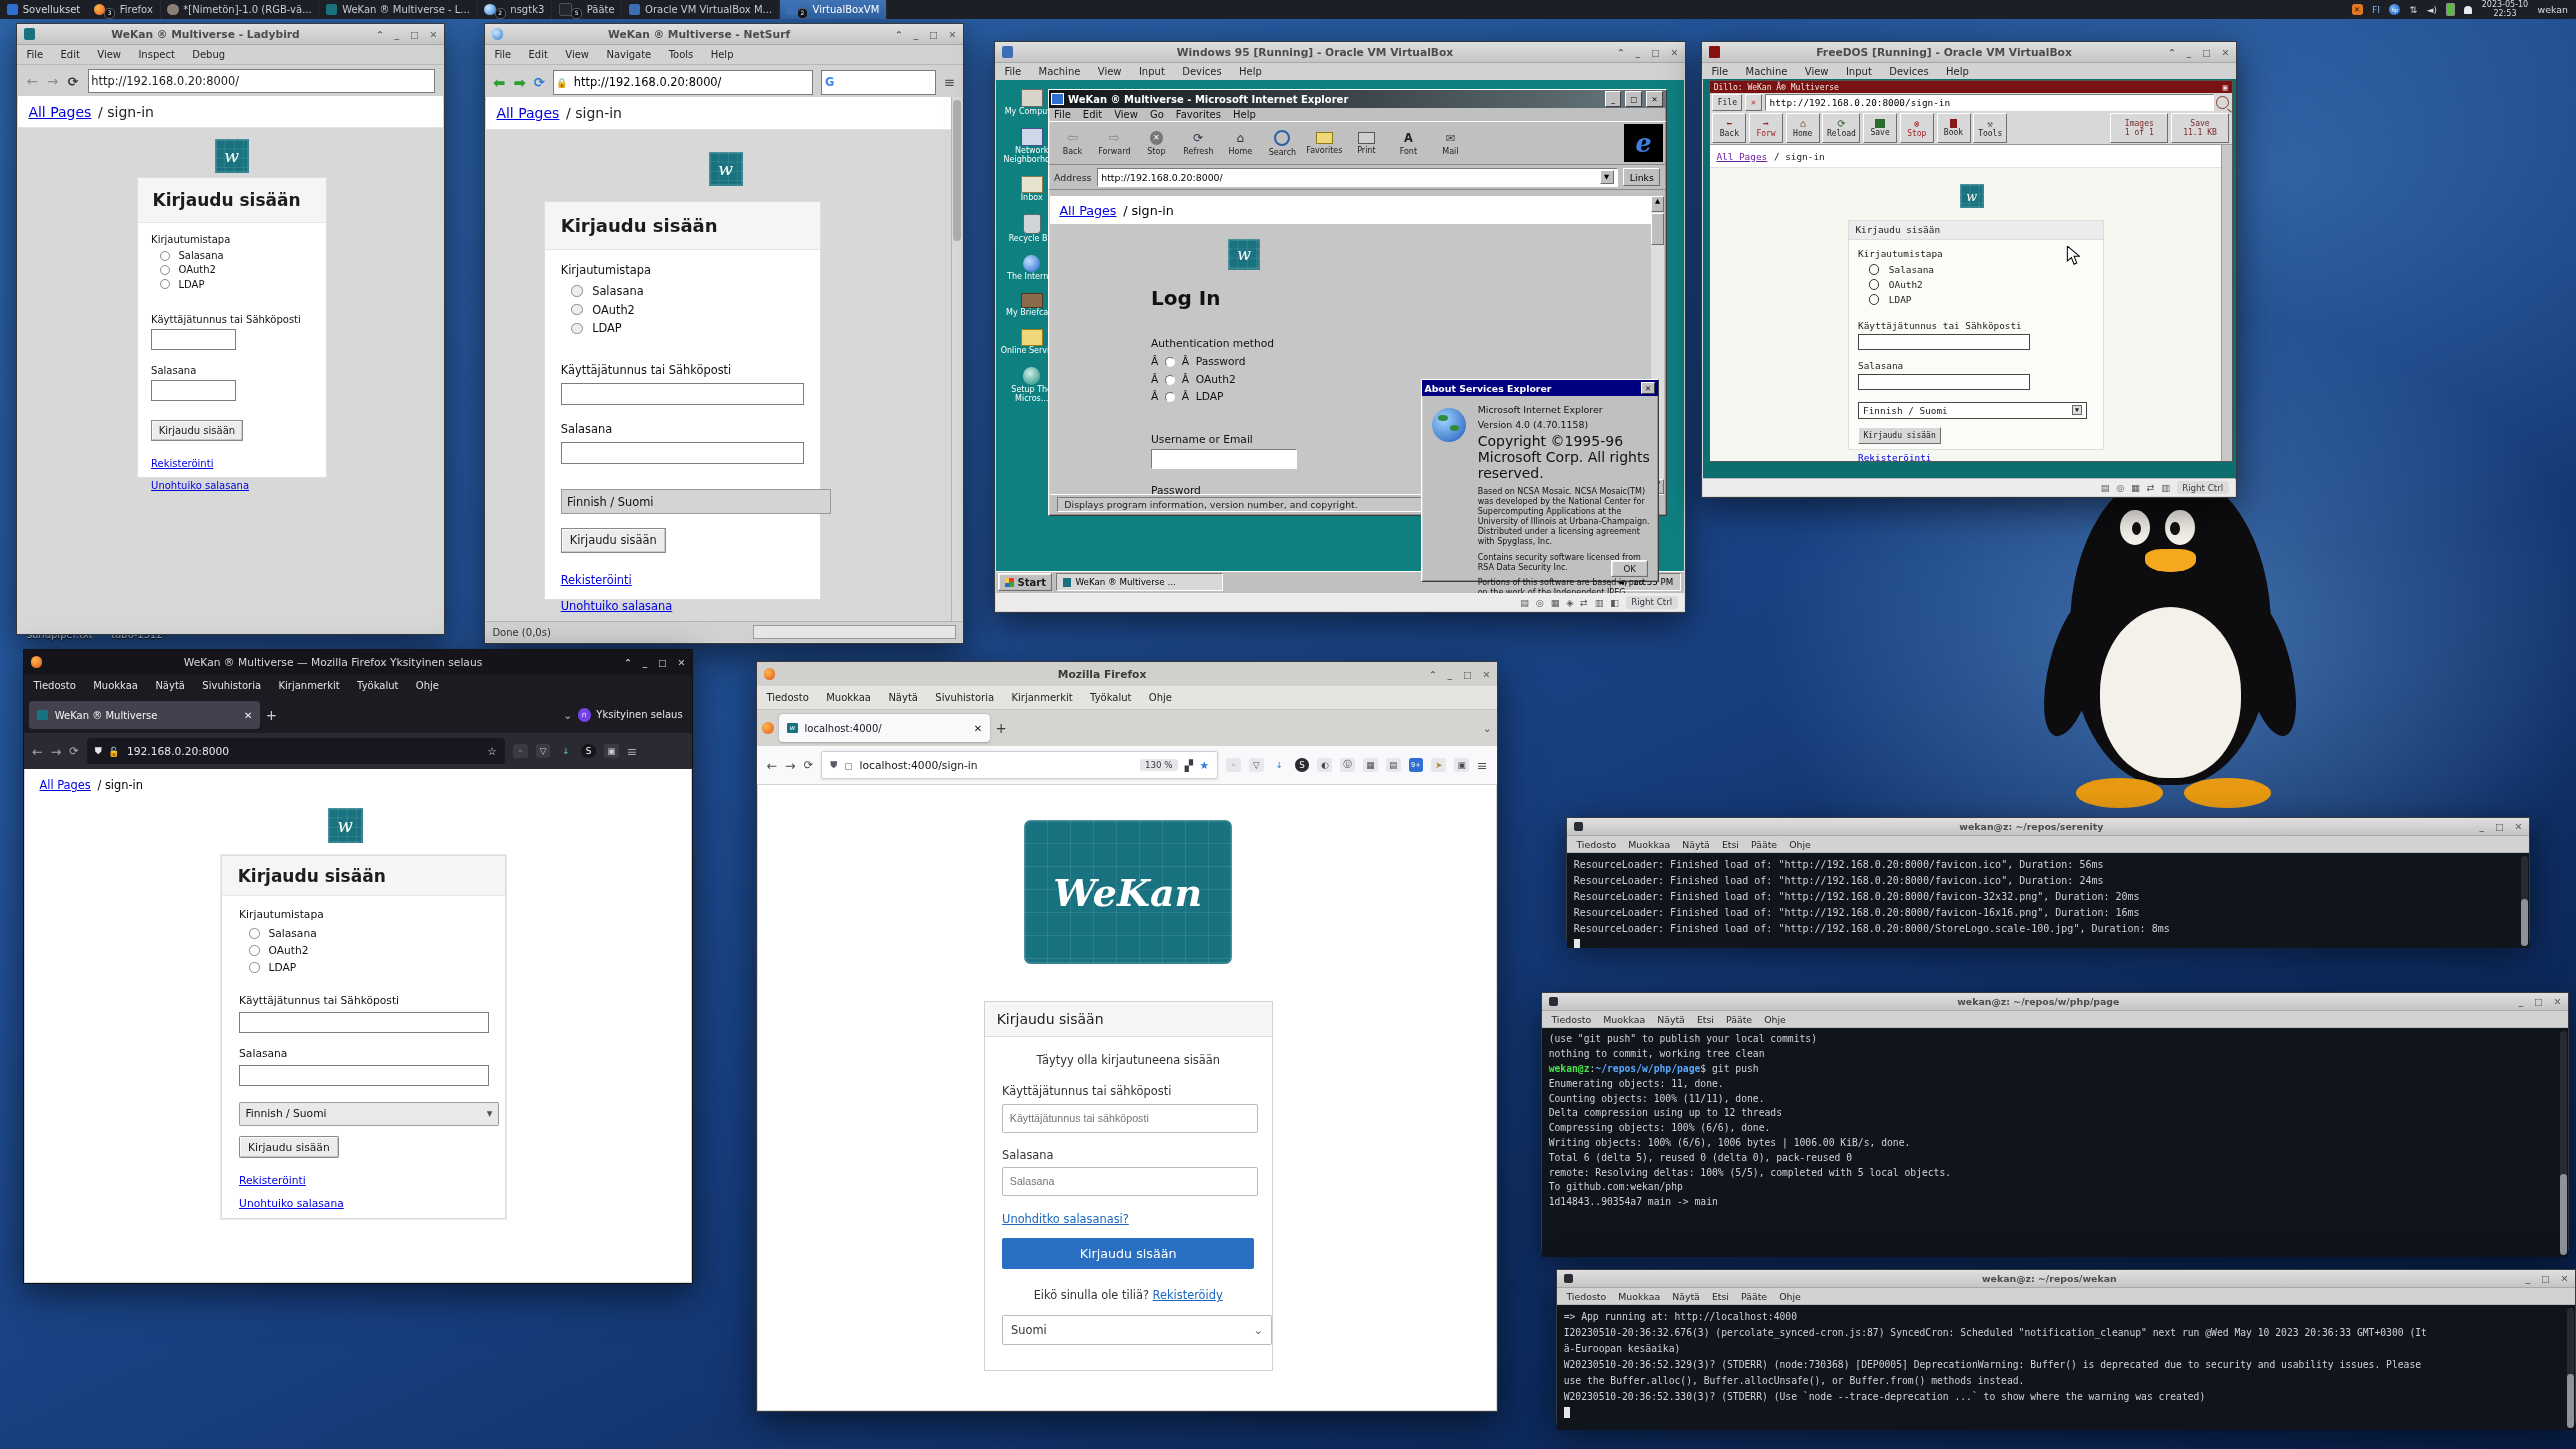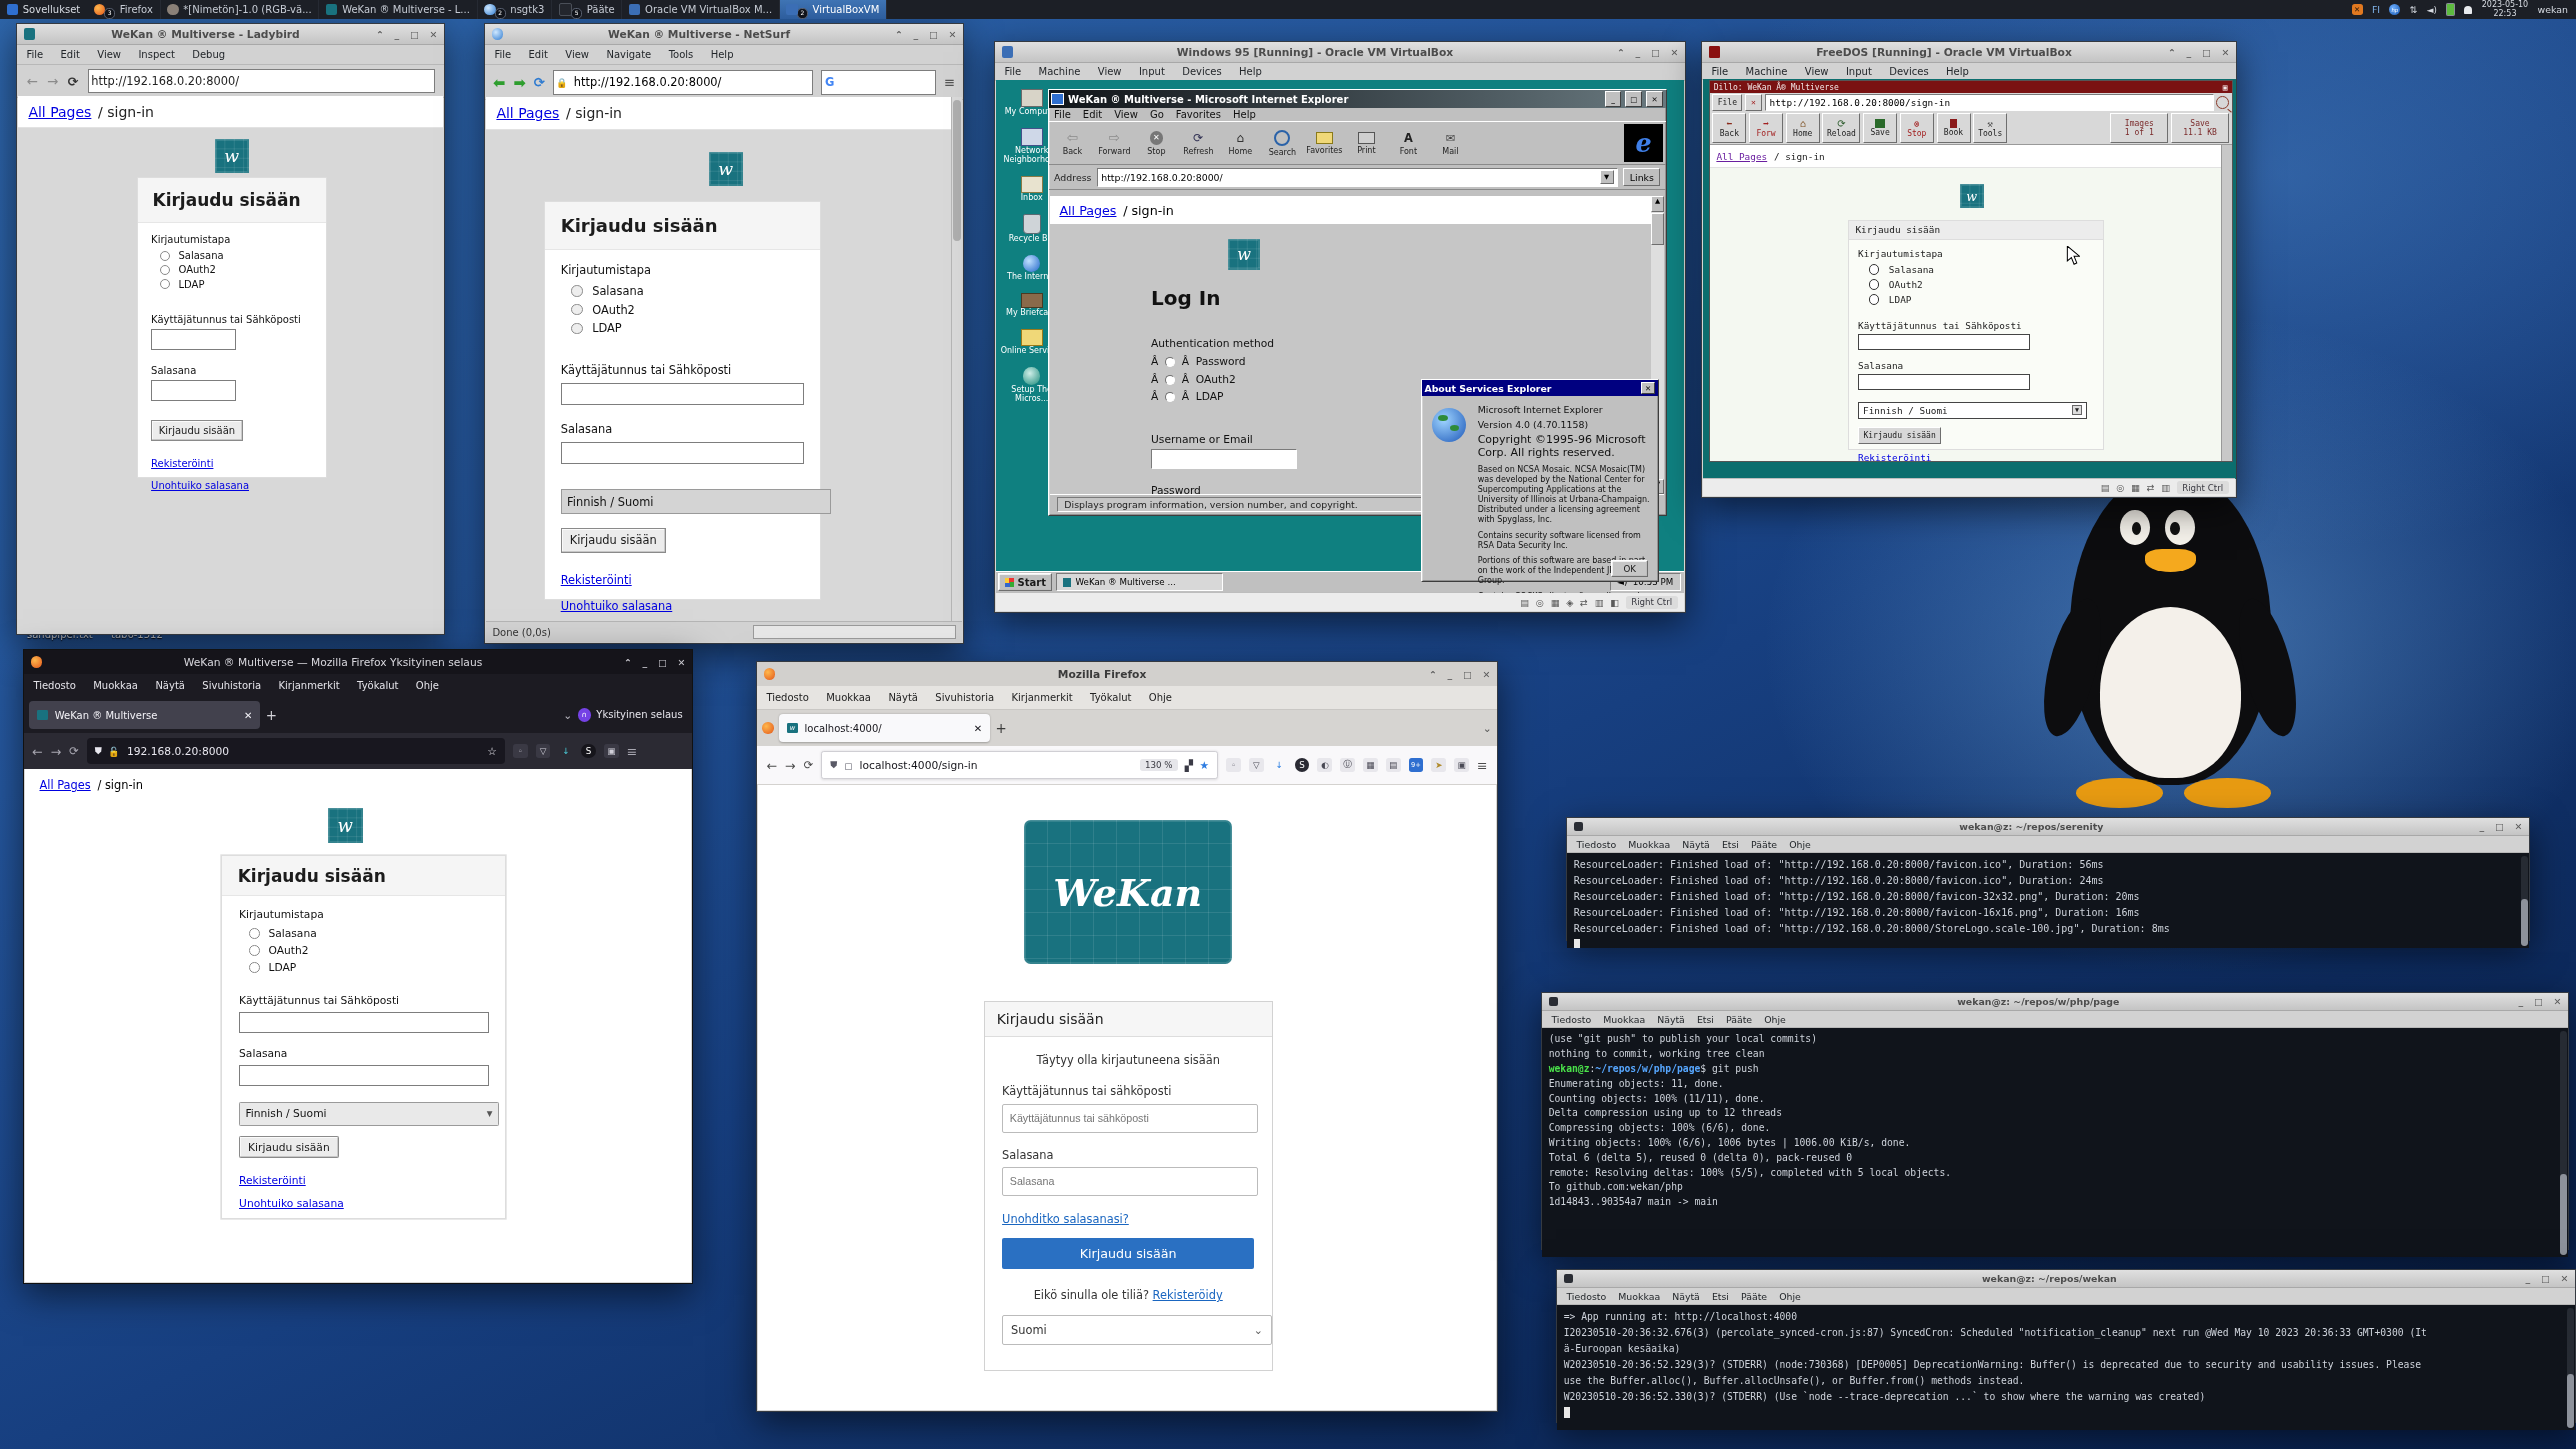--- a/index.html
+++ b/index.html
@@ -430,21 +430,21 @@
         <span style="flex:1">About Services Explorer</span>
         <span class="w95-btn" style="width:12px;height:10.7px">✕</span>
       </div>
       <div class="abs" style="left:10.7px;top:28px;width:34px;height:34px;border-radius:50%;background:radial-gradient(circle at 35% 35%,#9fd4ff,#1c57b8)">
         <div style="position:absolute;left:5.4px;top:6.7px;width:10.7px;height:6.7px;background:#2e8b3a;border-radius:50%"></div>
         <div style="position:absolute;left:17.4px;top:17.4px;width:9.4px;height:6px;background:#2e8b3a;border-radius:50%"></div>
       </div>
       <div class="abs" style="left:56px;top:24px;right:6.7px;font-size:9.4px;color:#111">
         <div>Microsoft Internet Explorer</div>
         <div style="margin-top:4px">Version 4.0 (4.70.1158)</div>
-        <div style="margin-top:2.7px;font-size:11px">Copyright ©1995-96 Microsoft Corp. All rights reserved.</div>
+        <div style="margin-top:2.7px;font-size:14px">Copyright ©1995-96 Microsoft Corp. All rights reserved.</div>
         <div style="margin-top:6.7px;font-size:8px;line-height:10px">Based on NCSA Mosaic. NCSA Mosaic(TM) was developed by the National Center for Supercomputing Applications at the University of Illinois at Urbana-Champaign. Distributed under a licensing agreement with Spyglass, Inc.</div>
         <div style="margin-top:5.4px;font-size:8px;line-height:10px">Contains security software licensed from RSA Data Security Inc.</div>
         <div style="margin-top:5.4px;font-size:8px;line-height:10px">Portions of this software are based in part on the work of the Independent JPEG Group.</div>
         <div style="margin-top:5.4px;font-size:8px;line-height:10px">Contains SOCKS client software licensed from Hummingbird Communications Ltd.</div>
       </div>
       <span class="btn-classic outset abs" style="right:9.4px;bottom:4px;width:35px;height:14.8px;font-size:8.7px;background:#c6c6c6">
           <span>OK</span>
         </span>
     </div>
 

